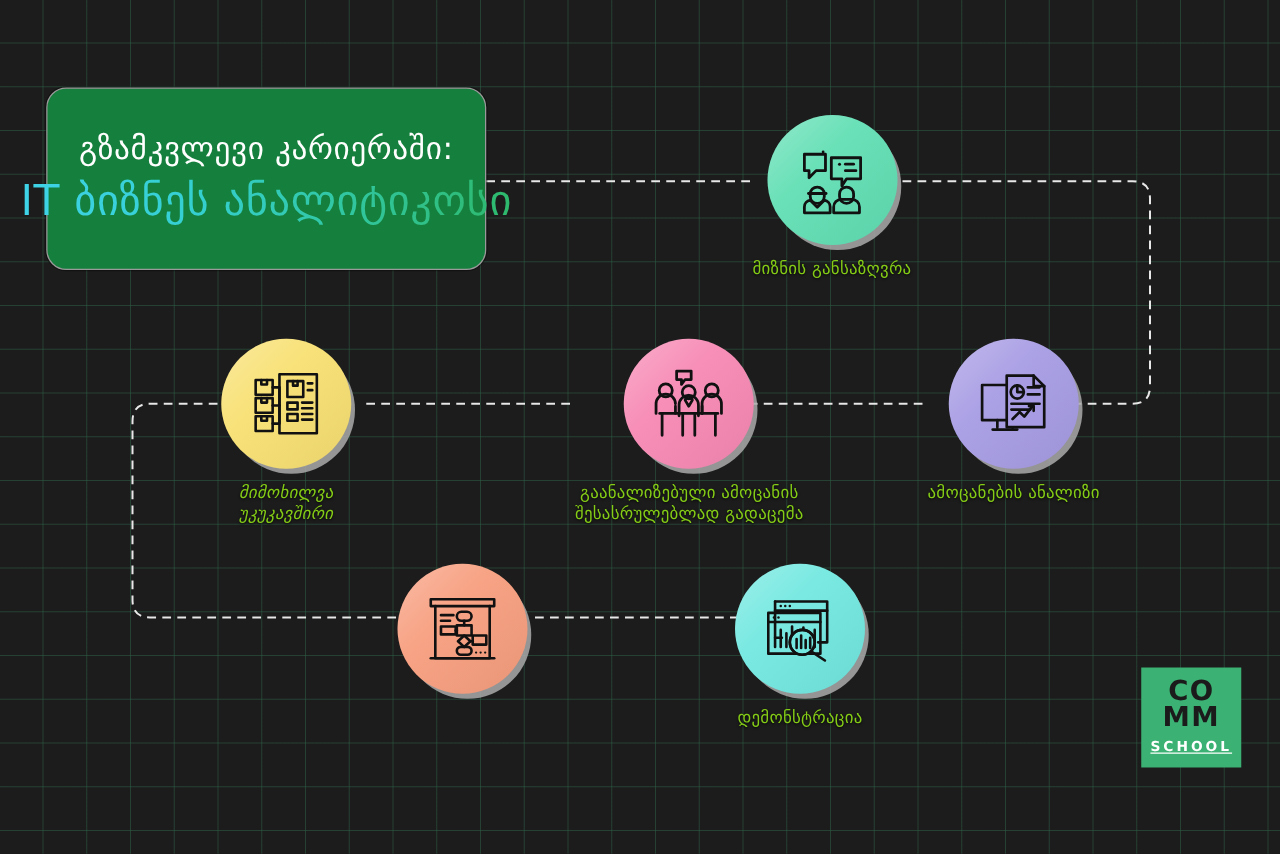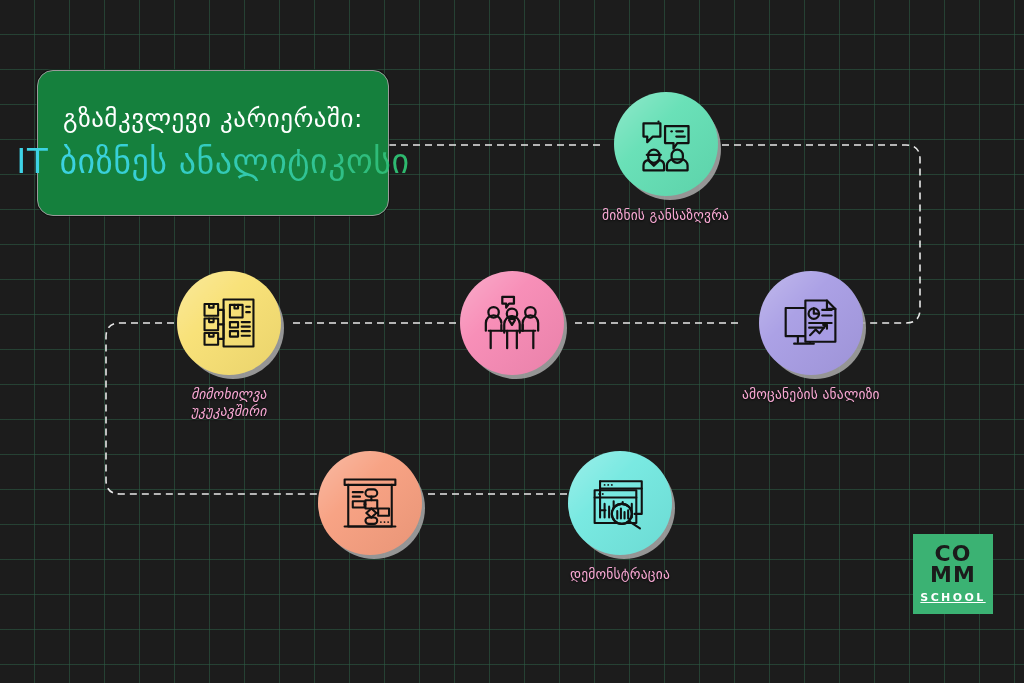--- a/index.html
+++ b/index.html
@@ -77,21 +77,21 @@
   .bubble::after {
     content:"";
     position:absolute; inset:0;
     border-radius:50%;
     background:linear-gradient(135deg, rgba(255,255,255,0.30) 0%, rgba(255,255,255,0.05) 38%, rgba(0,0,0,0.06) 100%);
     pointer-events:none;
   }
   .bubble svg { position:relative; z-index:2; display:block; }
   .node-label {
     margin-top:11px;
-    color:#f9a8d4;
+    color:#84cc16;
     font-size:13.5px;
     line-height:1.28;
     text-align:center;
     white-space:pre-line;
     letter-spacing:0.2px;
     text-shadow:0 1px 2px rgba(0,0,0,0.8);
   }
 
   
   #logo {
@@ -194,20 +194,22 @@
       <path d="M5 40 v-8 a8 8 0 0 1 8 -8 a8 8 0 0 1 8 8"></path>
       <path d="M43 40 v-8 a8 8 0 0 1 8 -8 a8 8 0 0 1 8 8 v8"></path>
       <path d="M24 42 v-9 a8 8 0 0 1 8 -8 a8 8 0 0 1 8 8 v9"></path>
       <path d="M32 25 l-3 4 l3 5 l3 -5 Z"></path>
       <path d="M8 40 H56"></path>
       <path d="M21 40 v-6 M43 40 v-6"></path>
       <path d="M10 40 v18 M54 40 v18"></path>
       <path d="M27 40 v18 M37 40 v18"></path>
     </svg>
   </div>
+  <div class="node-label">გაანალიზებული ამოცანის
+შესასრულებლად გადაცემა</div>
 </div>
 
 <div class="node" style="left:177px; top:271px;font-style:italic;">
   <div class="bubble" style="background:#f8e072;">
     <svg width="58" height="58" viewBox="0 0 64 64" fill="none" stroke="#111" stroke-width="2.3" stroke-linecap="round" stroke-linejoin="round">
       <path d="M5 11 H20 V24 H5 Z"></path>
       <path d="M10 11 v4 h5 v-4"></path>
       <path d="M5 27 H20 V40 H5 Z"></path>
       <path d="M10 27 v4 h5 v-4"></path>
       <path d="M5 43 H20 V56 H5 Z"></path>
@@ -245,21 +247,21 @@
       <path d="M39 43 H41"></path>
       <rect x="27" y="48" width="13" height="7" rx="3.5"></rect>
       <path d="M33.5 48 v0"></path>
       <circle cx="44" cy="53" r="1" fill="#111" stroke="none"></circle>
       <circle cx="48" cy="53" r="1" fill="#111" stroke="none"></circle>
       <circle cx="52" cy="53" r="1" fill="#111" stroke="none"></circle>
     </svg>
   </div>
 </div>
 
-<div class="node" style="left:568px; top:451px;">
+<div class="node" style="left:588px; top:451px;">
   <div class="bubble" style="background:#72e8e0;">
     <svg width="58" height="58" viewBox="0 0 64 64" fill="none" stroke="#111" stroke-width="2.3" stroke-linecap="round" stroke-linejoin="round">
       <path d="M10 8 H56 V16 M56 16 V44 H48"></path>
       <path d="M10 8 V40 H16"></path>
       <path d="M10 16 H56"></path>
       <circle cx="15" cy="12" r="1.1" fill="#111" stroke="none"></circle>
       <circle cx="19" cy="12" r="1.1" fill="#111" stroke="none"></circle>
       <circle cx="23" cy="12" r="1.1" fill="#111" stroke="none"></circle>
       <path d="M4 18 H50 V54 H4 Z"></path>
       <path d="M4 26 H50"></path>

